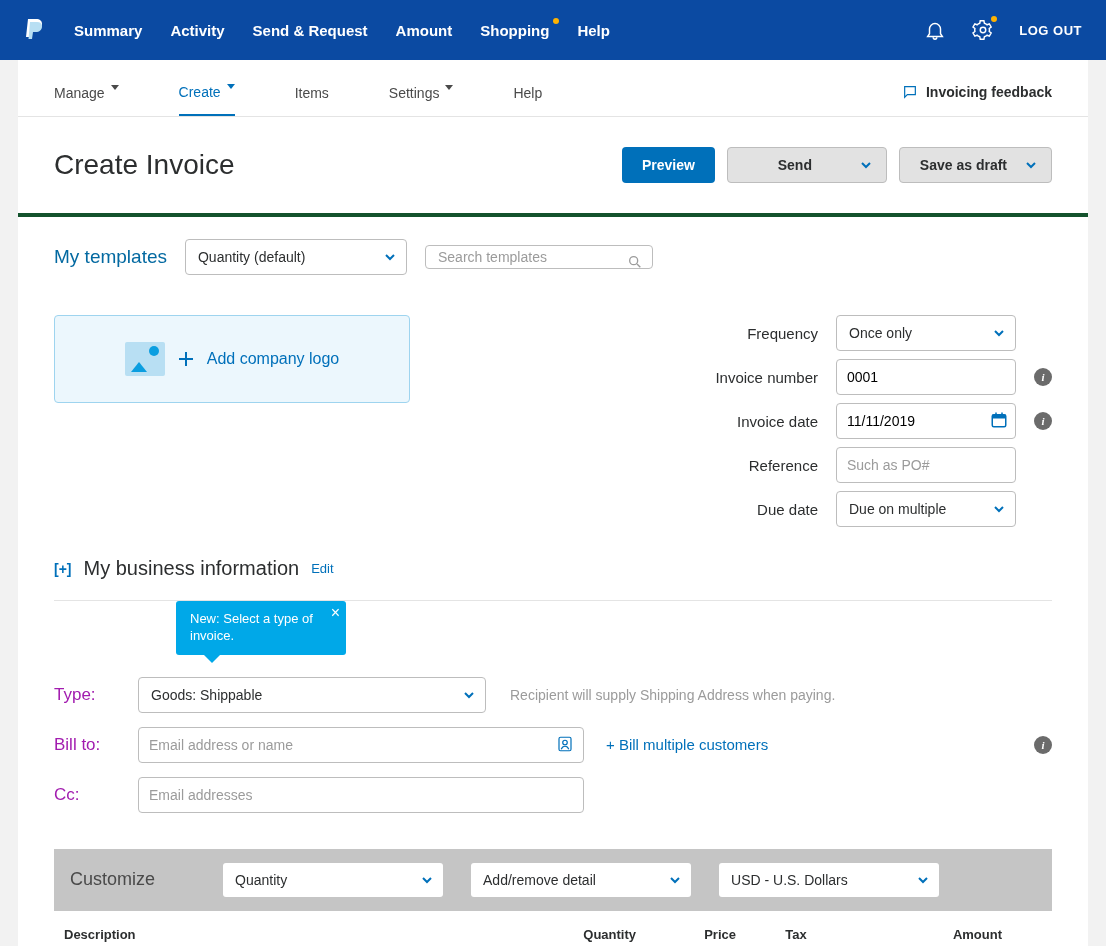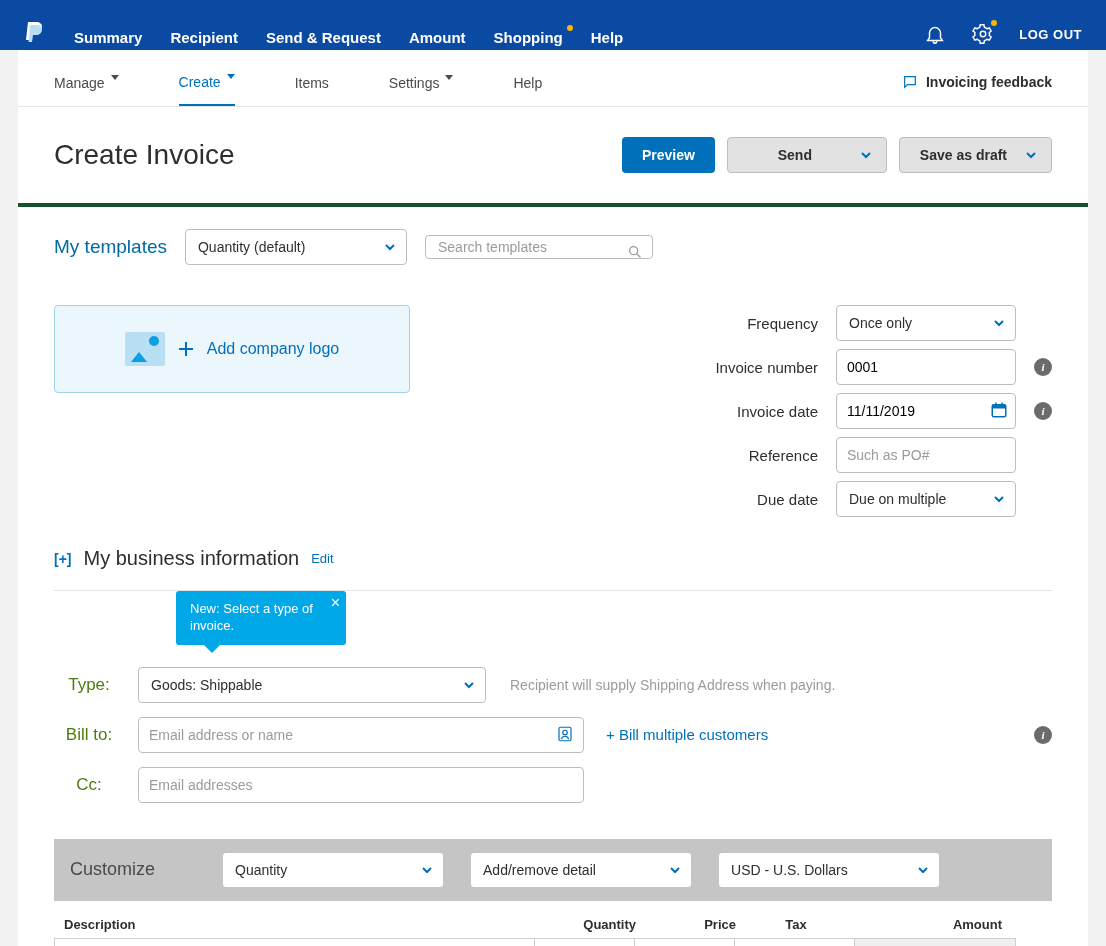--- a/index.html
+++ b/index.html
@@ -1,19 +1,19 @@
 <!DOCTYPE html>
 <html><head>
 <meta charset="utf-8">
 <style>
   * { box-sizing: border-box; margin:0; padding:0; font-family: "Helvetica Neue", Arial, sans-serif; }
   body { background:#f2f2f2; color:#2c2e2f; }
   .page { width:1106px; margin:0 auto; background:#f2f2f2; }
   
-  .topnav { background:#0b4aa2; height:50px; display:flex; align-items:flex-end; padding:4px 24px; color:#fff;}
+  .topnav { background:#0b4aa2; height:60px; display:flex; align-items:center; padding:4px 24px; color:#fff;}
   .logo { width:22px; height:26px; position:relative; margin-right:28px;}
   .logo svg { display:block;}
   .navlinks { display:flex; gap:28px; flex:1; }
   .navlinks a { color:#fff; font-weight:600; font-size:15px; text-decoration:none; position:relative;}
   .notif-dot { position:absolute; top:-4px; right:-10px; width:6px; height:6px; border-radius:50%; background:#ffb300;}
   .navright { display:flex; align-items:center; gap:24px;}
   .icon-btn { width:24px; height:24px; display:flex; align-items:center; justify-content:center; cursor:pointer; position:relative;}
   .gear-dot { position:absolute; top:-2px; right:-2px; width:6px; height:6px; border-radius:50%; background:#ffb300;}
   .logout { font-weight:700; font-size:13px; letter-spacing:0.5px; cursor:pointer;}
 
@@ -75,21 +75,21 @@
 
   
   .tooltip { position:relative; margin:0 0 0 158px; width:170px;}
   .tooltip-box { background:#00a8e8; color:#fff; font-size:13px; padding:10px 30px 10px 14px; border-radius:3px; position:relative; line-height:1.3;}
   .tooltip-box .close { position:absolute; top:4px; right:6px; cursor:pointer; font-size:16px; line-height:1;}
   .tooltip-box::after { content:""; position:absolute; bottom:-8px; left:28px; width:0;height:0; border-left:8px solid transparent; border-right:8px solid transparent; border-top:8px solid #00a8e8;}
 
   
   .form-rows { padding:8px 36px 20px 36px;}
   .frow { display:flex; align-items:center; gap:14px; margin-top:14px;}
-  .frow-label { width:70px; text-align:center; font-size:17px; color:#4d7c0f;}
+  .frow-label { width:70px; text-align:left; font-size:17px; color:#a21caf;}
   .wide-select { width:348px;}
   .hint-text { color:#9b9b9b; font-size:14px; margin-left:10px;}
   .link { color:#0070ba; font-size:15px; cursor:pointer; margin-left:8px;}
   .wide-input { width:446px; padding-right:36px;}
   .contact-icon { position:absolute; right:10px; top:8px; color:#0070ba;}
 
   
   .customize-bar { background:#c5c5c5; margin:16px 36px 0 36px; padding:14px 14px; display:flex; align-items:center; gap:28px;}
   .customize-label { font-size:18px; color:#4a4a4a; margin-right:40px; padding-left:2px;}
   .csel { background:#fff; height:34px; border-radius:3px; display:flex; align-items:center; padding:0 34px 0 12px; font-size:14px; position:relative; cursor:pointer; min-width:220px;}
@@ -126,21 +126,21 @@
 
   <div class="topnav">
     <div class="logo">
       <svg width="22" height="26" viewBox="0 0 22 26">
           <path d="M4 2h8c4 0 6 2 6 5 0 4-3 6-7 6H7l-1 7H2L4 2z" fill="#ffffff"></path>
           <path d="M6 5h7c3.5 0 5 1.8 5 4.5 0 3.5-2.6 5.5-6.3 5.5H9l-1 7H4.5L6 5z" fill="#b8dff3"></path>
         </svg>
     </div>
     <div class="navlinks">
       <a href="#">Summary</a>
-      <a href="#">Recipient</a>
+      <a href="#">Activity</a>
       <a href="#">Send &amp; Request</a>
       <a href="#">Amount</a>
       <a href="#"><span>Shopping</span><span class="notif-dot"></span></a>
       <a href="#">Help</a>
     </div>
     <div class="navright">
       <div class="icon-btn">
         <svg width="22" height="22" viewBox="0 0 24 24" fill="none" stroke="#fff" stroke-width="1.6">
             <path d="M18 16v-5a6 6 0 10-12 0v5l-2 3h16l-2-3z"></path>
             <path d="M10 20a2 2 0 004 0"></path>

